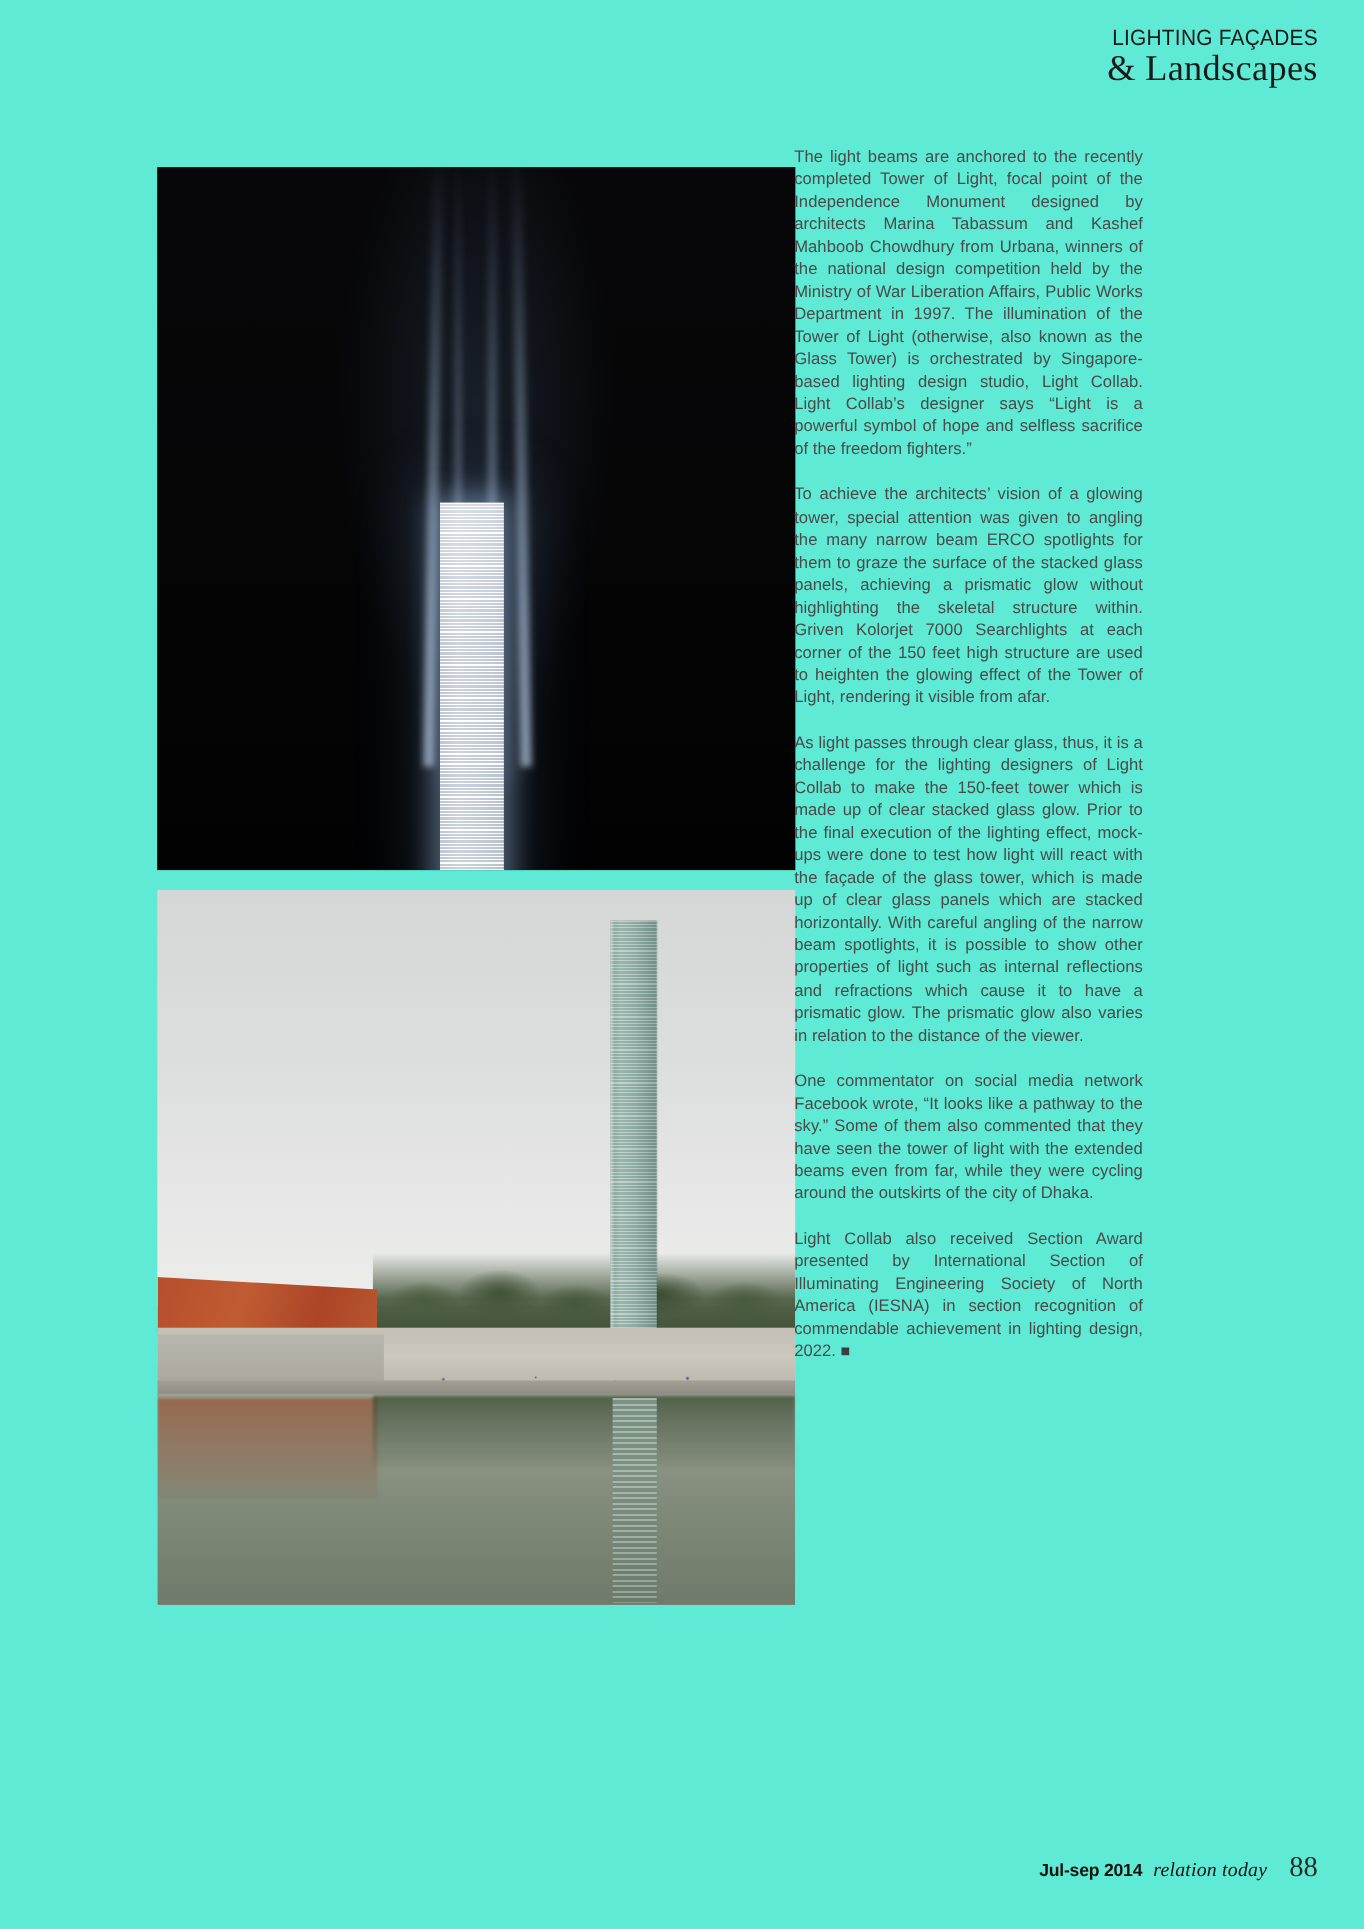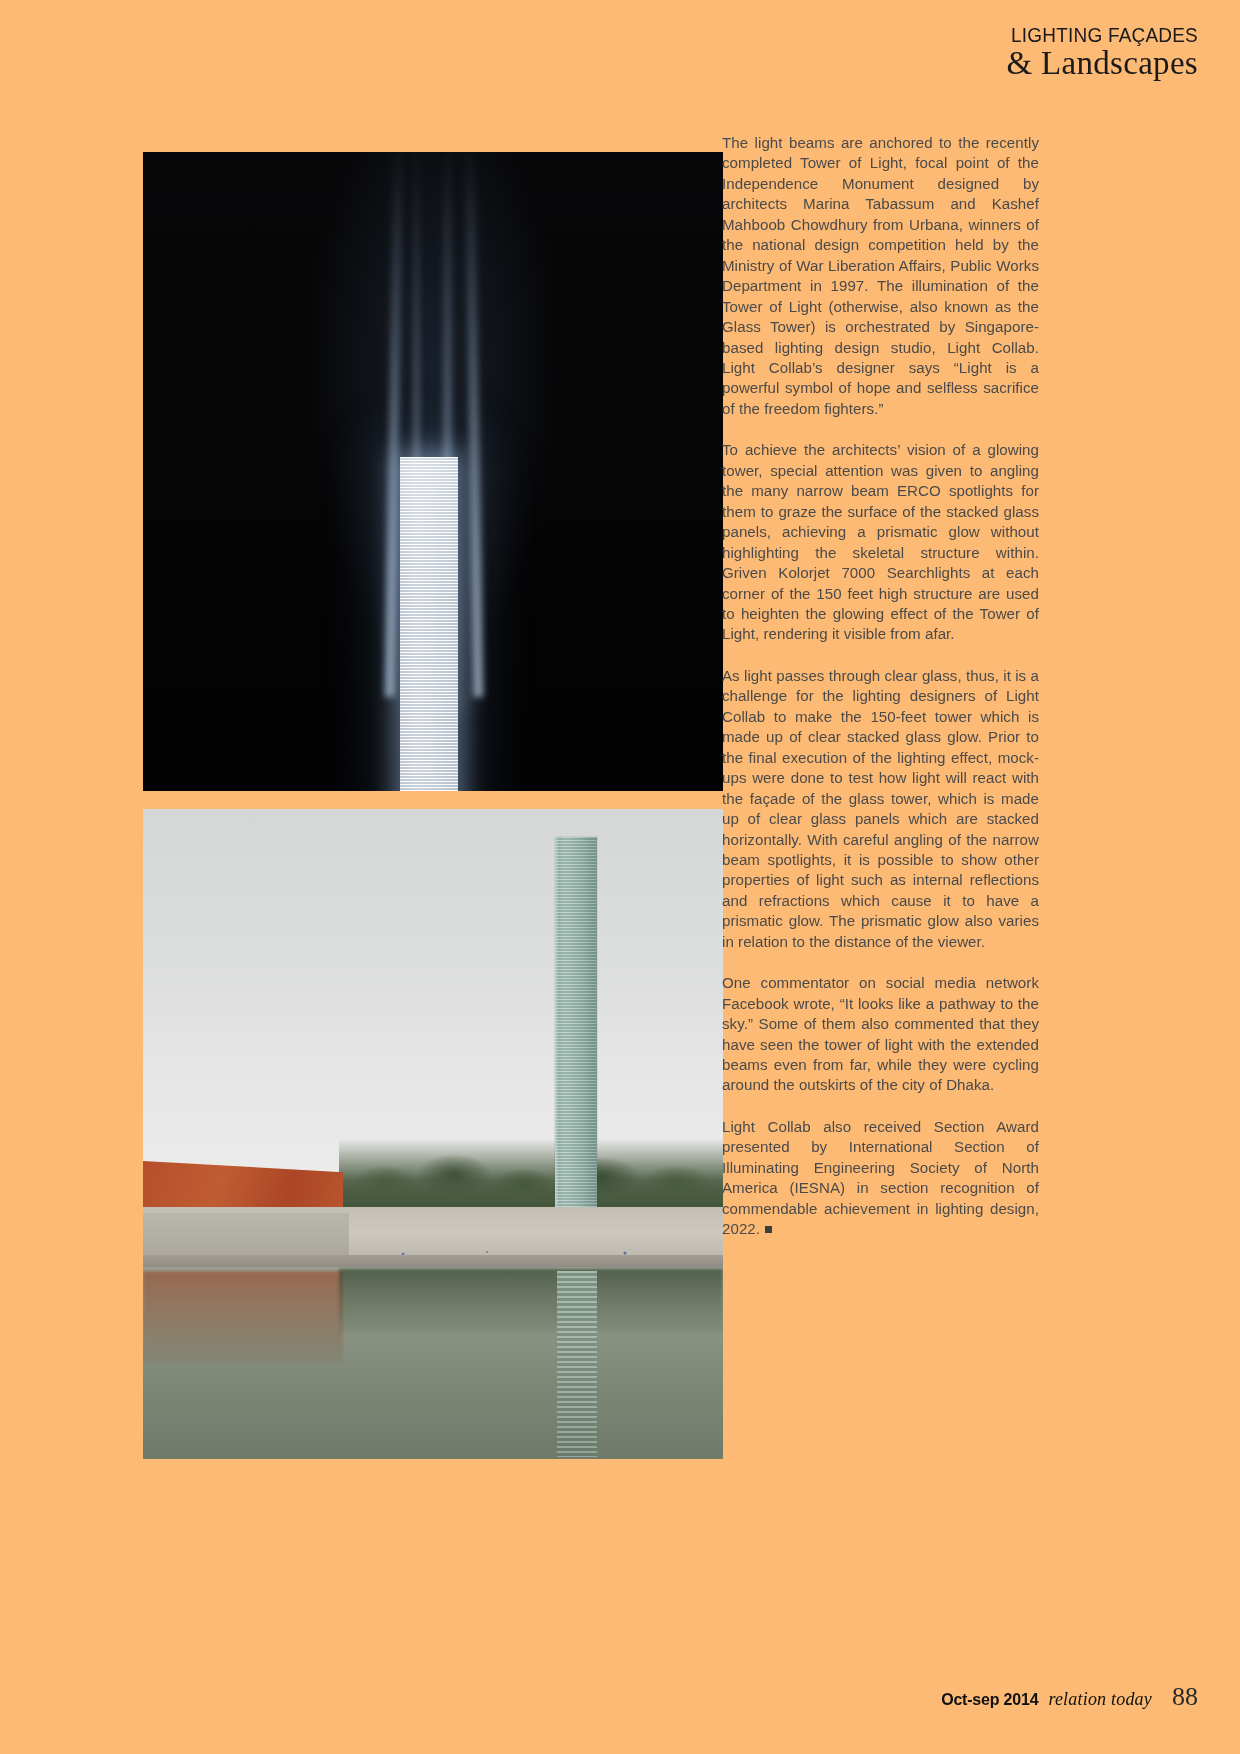--- a/index.html
+++ b/index.html
@@ -13,21 +13,21 @@
     height: 1754px;
     position: relative;
     font-family: "Liberation Sans", sans-serif;
     color: #3a3a3a;
     overflow: hidden;
   }
 
   .page {
     position: absolute;
     inset: 0;
-    background: #fdba74;
+    background: #5eead4;
   }
 
   
   .masthead {
     position: absolute;
     top: 26px;
     right: 42px;
     text-align: right;
     line-height: 1;
   }
@@ -365,18 +365,18 @@
 
   <div class="article">
     <p>The light beams are anchored to the recently completed Tower of Light, focal point of the Independence Monument designed by architects Marina Tabassum and Kashef Mahboob Chowdhury from Urbana, winners of the national design competition held by the Ministry of War Liberation Affairs, Public Works Department in 1997. The illumination of the Tower of Light (otherwise, also known as the Glass Tower) is orchestrated by Singapore-based lighting design studio, Light Collab. Light Collab’s designer says “Light is a powerful symbol of hope and selfless sacrifice of the freedom fighters.”</p>
     <p>To achieve the architects’ vision of a glowing tower, special attention was given to angling the many narrow beam ERCO spotlights for them to graze the surface of the stacked glass panels, achieving a prismatic glow without highlighting the skeletal structure within. Griven Kolorjet 7000 Searchlights at each corner of the 150 feet high structure are used to heighten the glowing effect of the Tower of Light, rendering it visible from afar.</p>
     <p>As light passes through clear glass, thus, it is a challenge for the lighting designers of Light Collab to make the 150-feet tower which is made up of clear stacked glass glow. Prior to the final execution of the lighting effect, mock-ups were done to test how light will react with the façade of the glass tower, which is made up of clear glass panels which are stacked horizontally. With careful angling of the narrow beam spotlights, it is possible to show other properties of light such as internal reflections and refractions which cause it to have a prismatic glow. The prismatic glow also varies in relation to the distance of the viewer.</p>
     <p>One commentator on social media network Facebook wrote, “It looks like a pathway to the sky.” Some of them also commented that they have seen the tower of light with the extended beams even from far, while they were cycling around the outskirts of the city of Dhaka.</p>
     <p><span>Light Collab also received Section Award presented by International Section of Illuminating Engineering Society of North America (IESNA) in section recognition of commendable achievement in lighting design, 2022.</span><span class="end-mark"></span></p>
   </div>
 
   <div class="footer">
-    <span class="footer-date">Oct-sep 2014</span>
+    <span class="footer-date">Jul-sep 2014</span>
     <span class="footer-brand">relation today</span>
     <span class="footer-page">88</span>
   </div>
 
 </div>
 
 </body></html>

